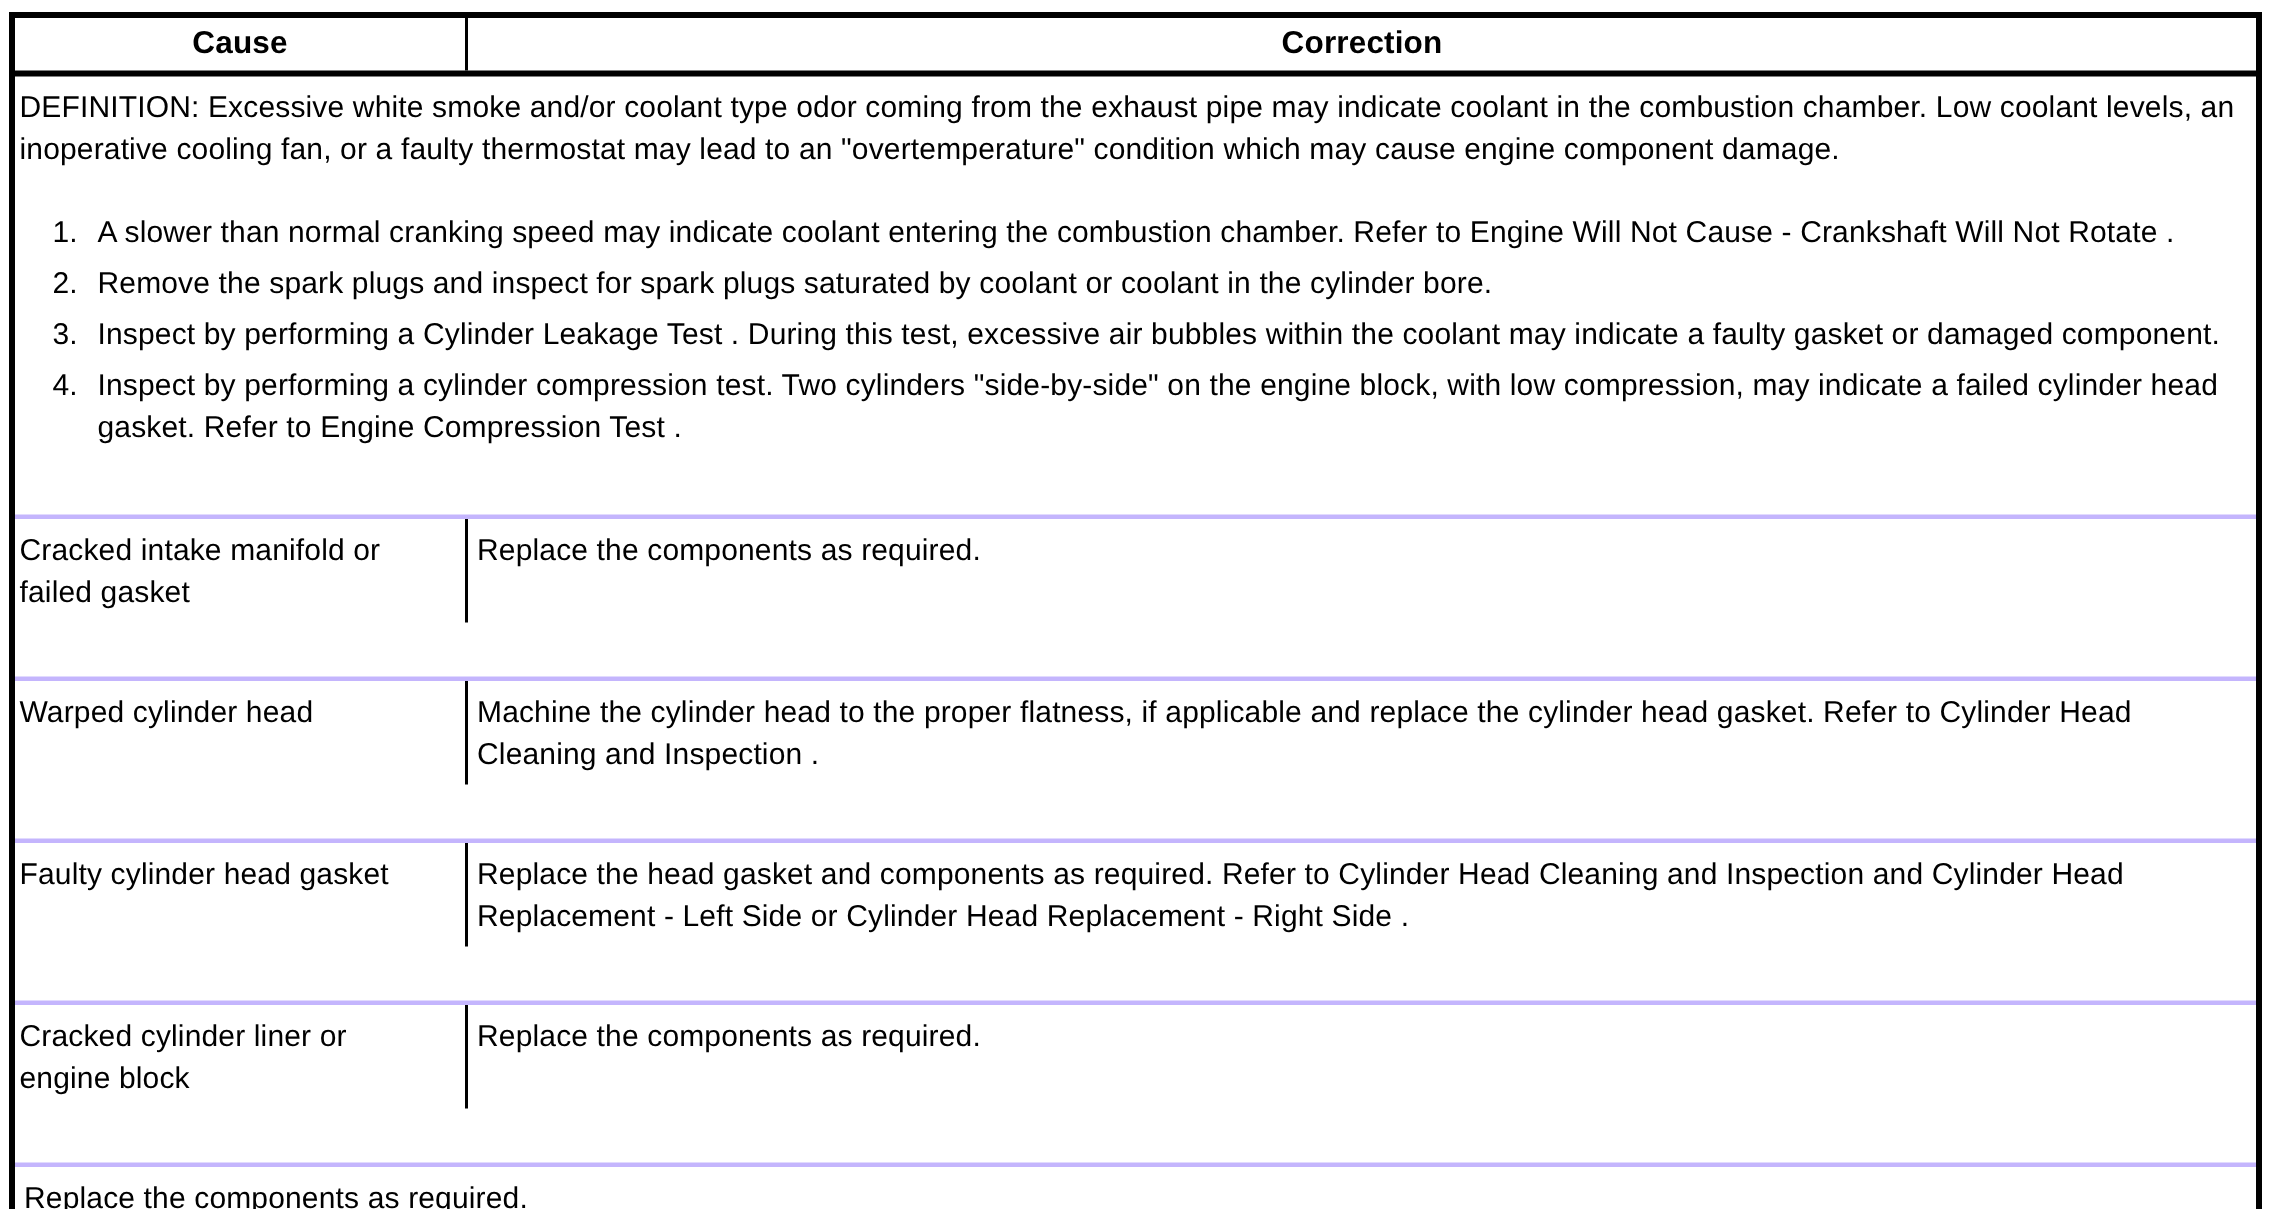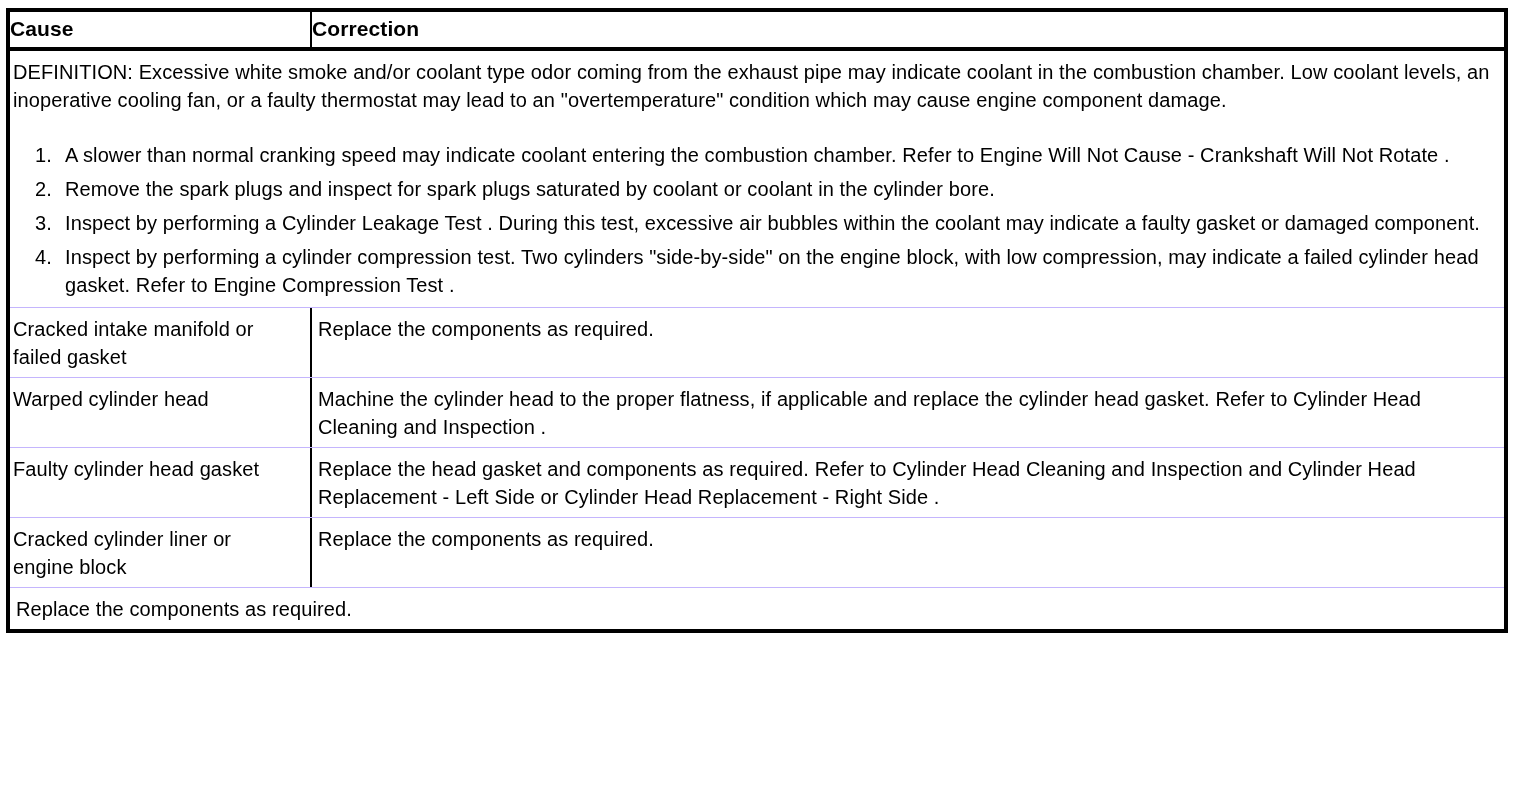--- a/index.html
+++ b/index.html
@@ -27,20 +27,21 @@
     border: 4px solid #000000;
     background: #ffffff;
   }
   .header-row {
     display: flex;
     border-bottom: 4px solid #000000;
   }
   .header-cell {
     font-weight: bold;
     font-size: 21px;
+    text-align: center;
     padding: 3px 0 4px 0;
   }
   .col-cause {
     width: 302px;
     box-sizing: border-box;
     border-right: 2px solid #000000;
     flex: 0 0 302px;
   }
   .col-corr {
     flex: 1 1 auto;
@@ -62,21 +63,22 @@
   .step-num {
     flex: 0 0 30px;
     margin-left: 22px;
   }
   .step-text {
     flex: 1 1 auto;
     min-width: 0;
   }
   .data-row {
     display: flex;
-    border-top: 1px solid #c4b5fd;
+    border-top: 3px solid #c4b5fd;
+    margin-top: 36px;
   }
   .data-row .col-cause {
     padding: 7px 28px 6px 3px;
     box-sizing: border-box;
   }
   .data-row .col-corr {
     padding: 7px 8px 6px 6px;
   }
 </style>
 </head>

